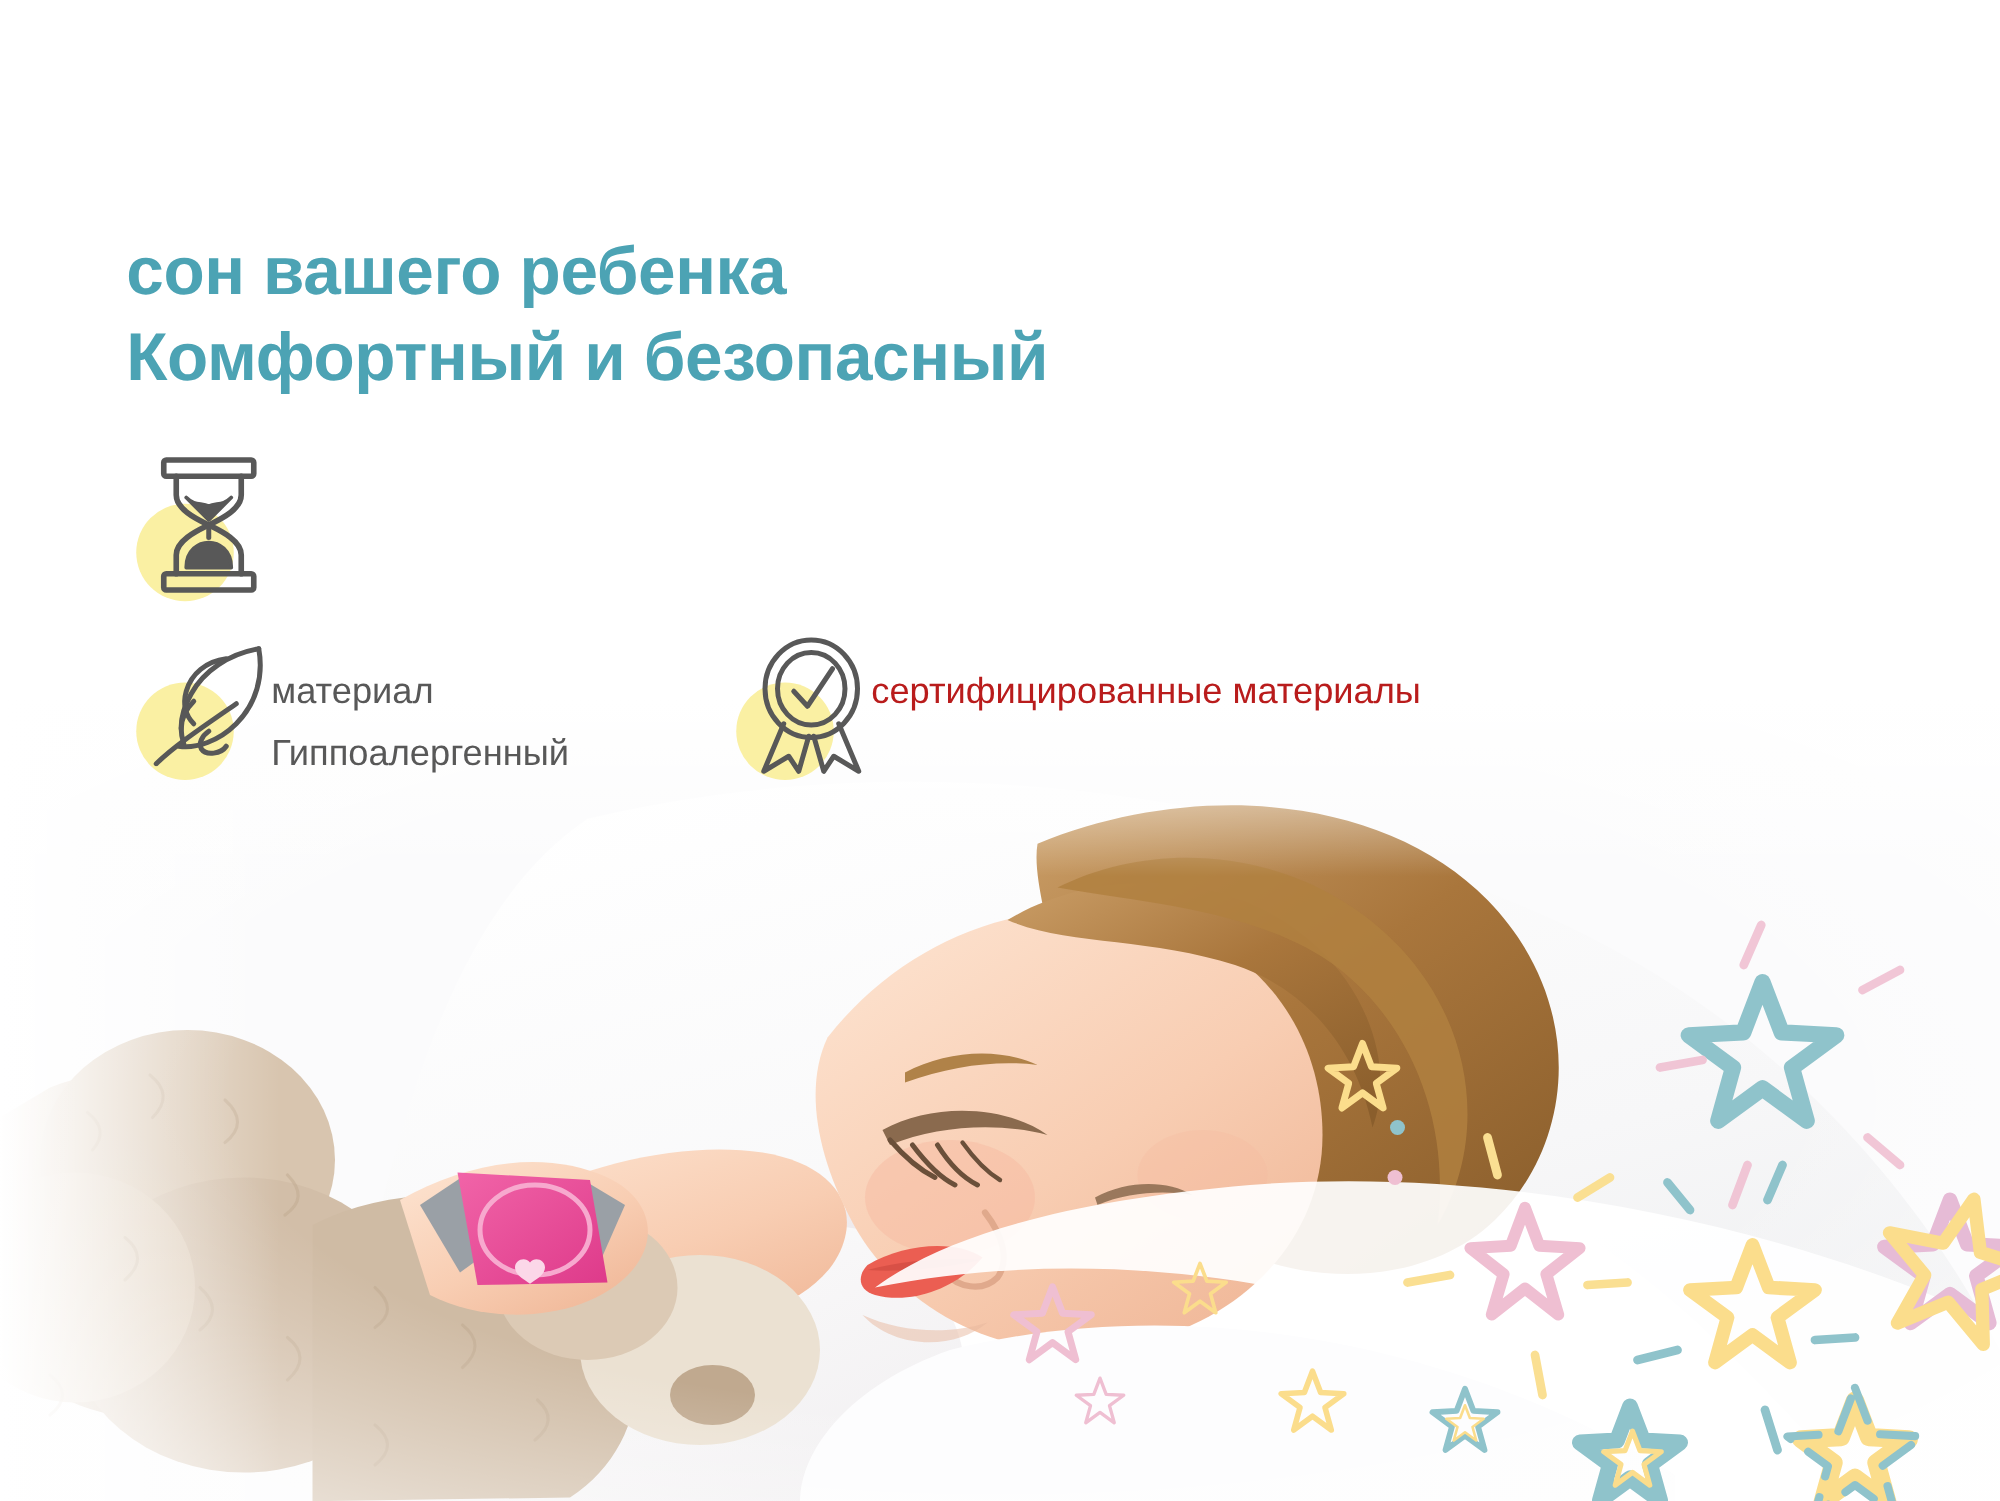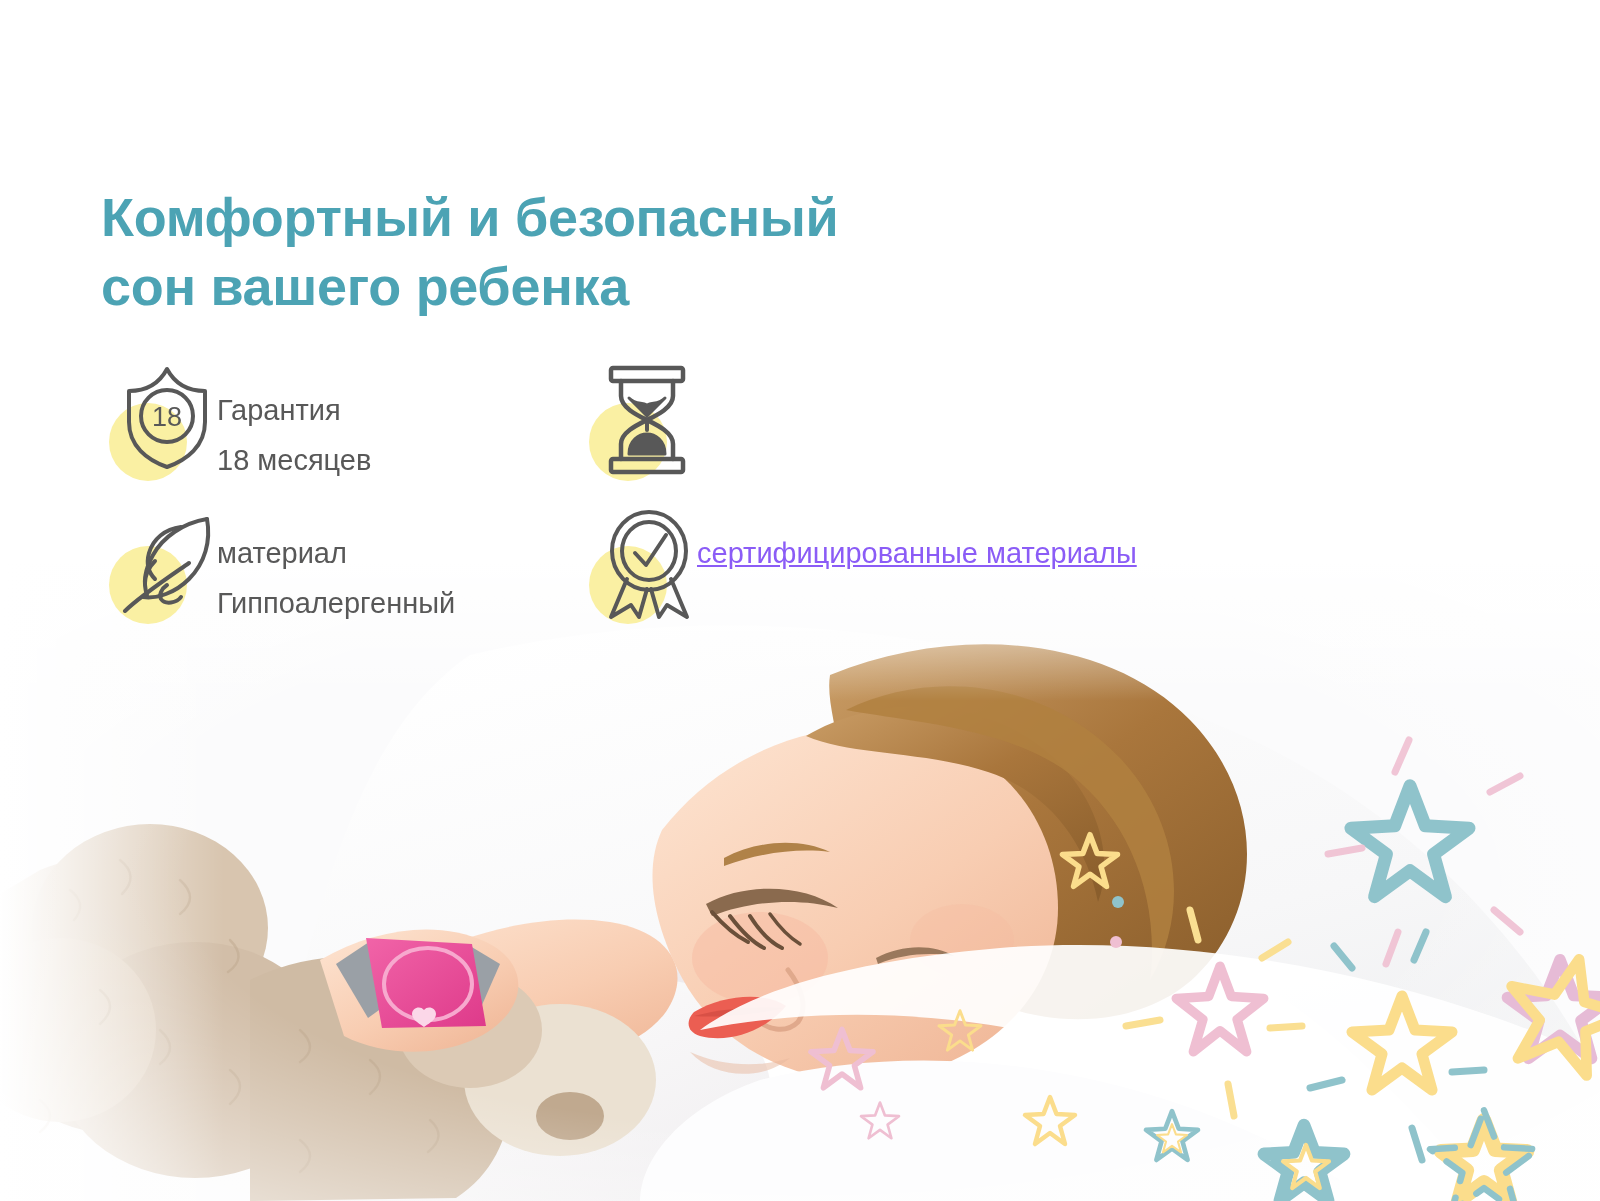--- a/index.html
+++ b/index.html
@@ -97,21 +97,21 @@
   .icon-award    { margin-left:22px; margin-top:4px; }
 
   .feature-text {
     padding-top:24px;
     color:#585858;
     font-size:29px;
     line-height:1.72;
     white-space:nowrap;
   }
   .feature-text .ft-line { display:block; }
-  .ft-line.muted-tail { color:#8b5cf6;text-decoration:underline; }
+  .ft-line.muted-tail { color:#b91c1c; }
 </style>
 </head>
 <body>
 
 <div class="banner">
 
   <div class="photo-layer">
     <svg viewBox="0 0 1600 641" xmlns="http://www.w3.org/2000/svg">
       <defs>
         <radialGradient id="fadeIn" cx="50%" cy="50%" r="62%">
@@ -342,42 +342,28 @@
           <path d="M0 -46 L13 -12 L50 -10 L20 12 L30 48 L0 26 L-30 48 L-20 12 L-50 -10 L-13 -12 Z"></path>
         </g>
         <g stroke="#EFBFD2" stroke-width="7" transform="translate(880,560) scale(0.38)">
           <path d="M0 -46 L13 -12 L50 -10 L20 12 L30 48 L0 26 L-30 48 L-20 12 L-50 -10 L-13 -12 Z"></path>
         </g>
       </g>
     </svg>
   </div>
 
   <h1 class="headline">
+    <span class="hl-line">сон вашего ребенка</span>
     <span class="hl-line">Комфортный и безопасный</span>
-    <span class="hl-line">сон вашего ребенка</span>
   </h1>
 
   <div class="features">
 
     <div class="feature-row row-1">
 
-      <div class="feature col-1">
-        <div class="feature-icon-wrap">
-          <span class="yellow-blob"></span>
-          <svg class="icon-shield" width="92" height="108" viewBox="0 0 92 108" fill="none" stroke="#585858" stroke-width="4" stroke-linecap="round" stroke-linejoin="round">
-            <path d="M46 5 C38 20 24 27 8 27 L8 58 C8 82 26 96 46 103 C66 96 84 82 84 58 L84 27 C68 27 54 20 46 5 Z"></path>
-            <circle cx="46" cy="52" r="26"></circle>
-            <text x="46" y="62" text-anchor="middle" font-family="'Liberation Sans', sans-serif" font-size="27" fill="#585858" stroke="none">18</text>
-          </svg>
-        </div>
-        <div class="feature-text">
-          <span class="ft-line">Гарантия</span>
-          <span class="ft-line">18 месяцев</span>
-        </div>
-      </div>
 
       <div class="feature col-2">
         <div class="feature-icon-wrap">
           <span class="yellow-blob"></span>
           <svg class="icon-hourglass" width="84" height="112" viewBox="0 0 84 112" fill="none" stroke="#585858" stroke-width="4.5" stroke-linecap="round" stroke-linejoin="round">
             <rect x="6" y="4" width="72" height="13" rx="2"></rect>
             <rect x="6" y="95" width="72" height="13" rx="2"></rect>
             <path d="M16 17 L16 32 C16 44 34 52 42 56 C34 60 16 68 16 80 L16 95"></path>
             <path d="M68 17 L68 32 C68 44 50 52 42 56 C50 60 68 68 68 80 L68 95"></path>
             <path d="M24 34 C31 41 36 38 42 41 C48 38 53 41 60 34 L42 52 Z" fill="#585858" stroke-width="3"></path>

